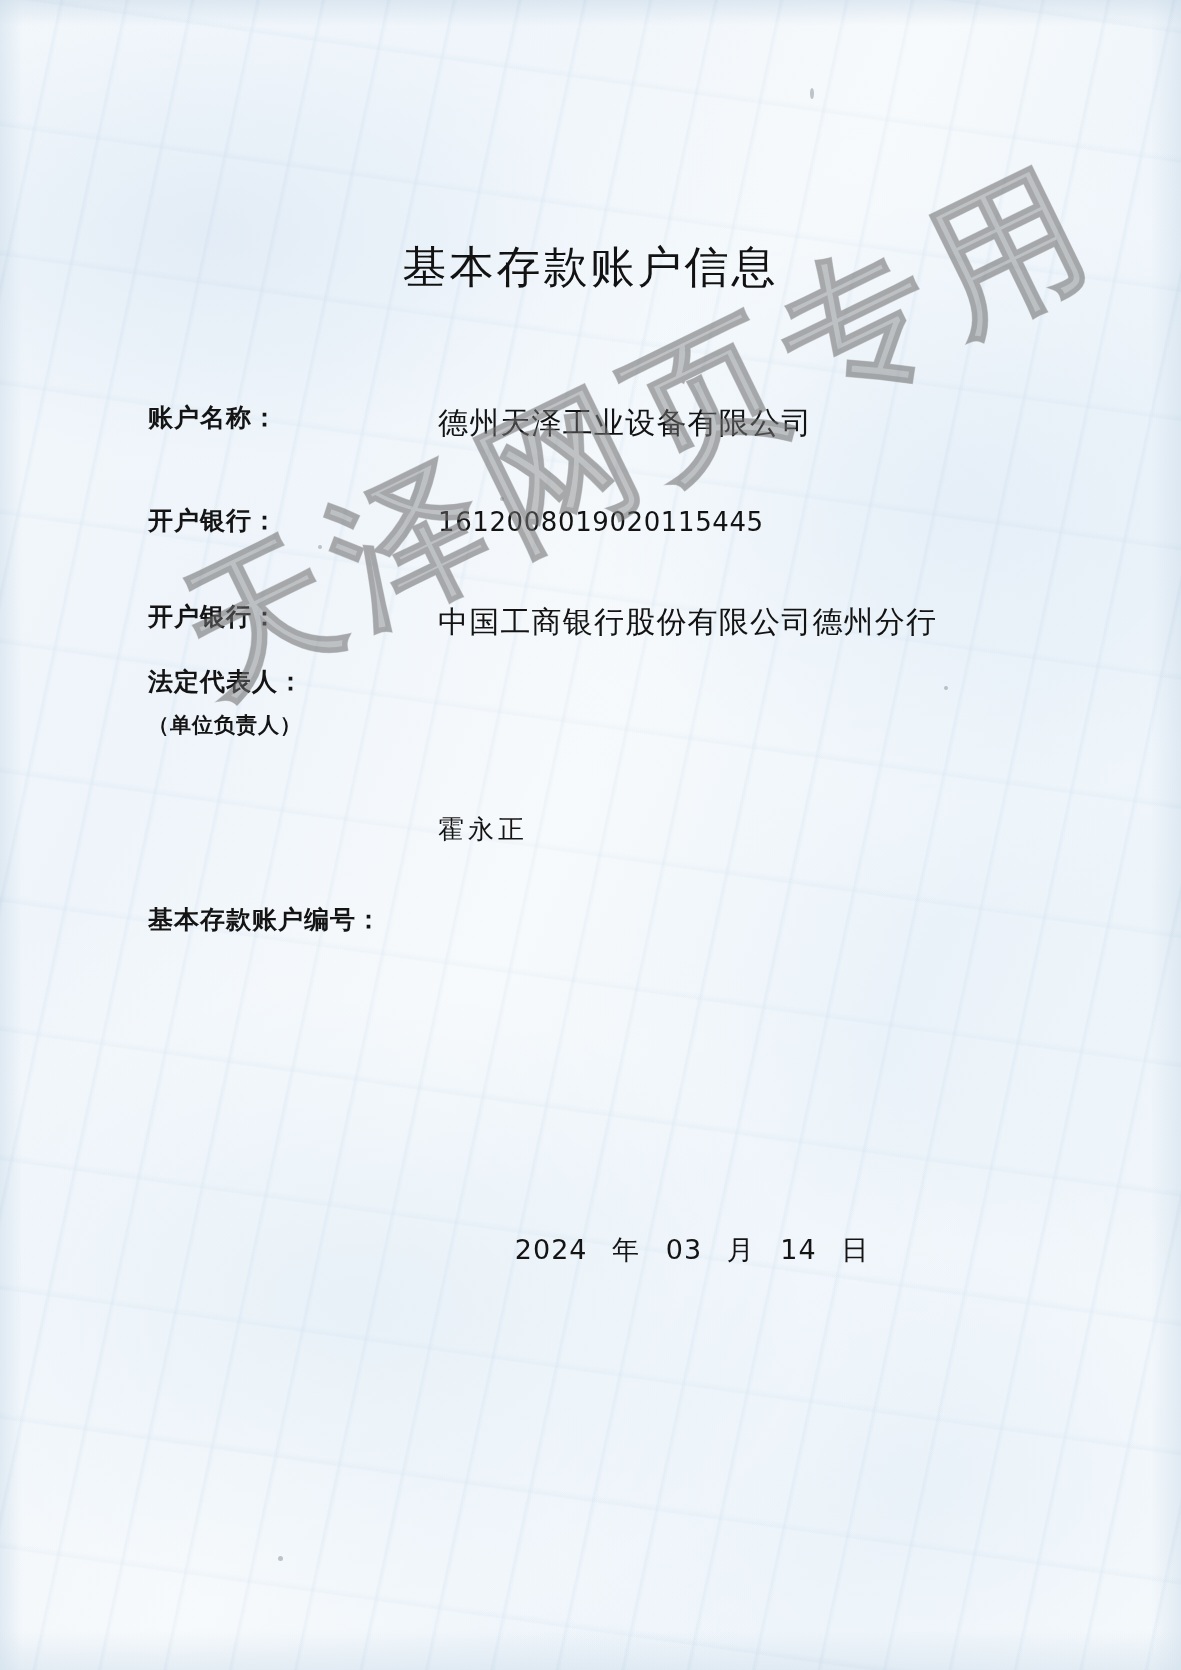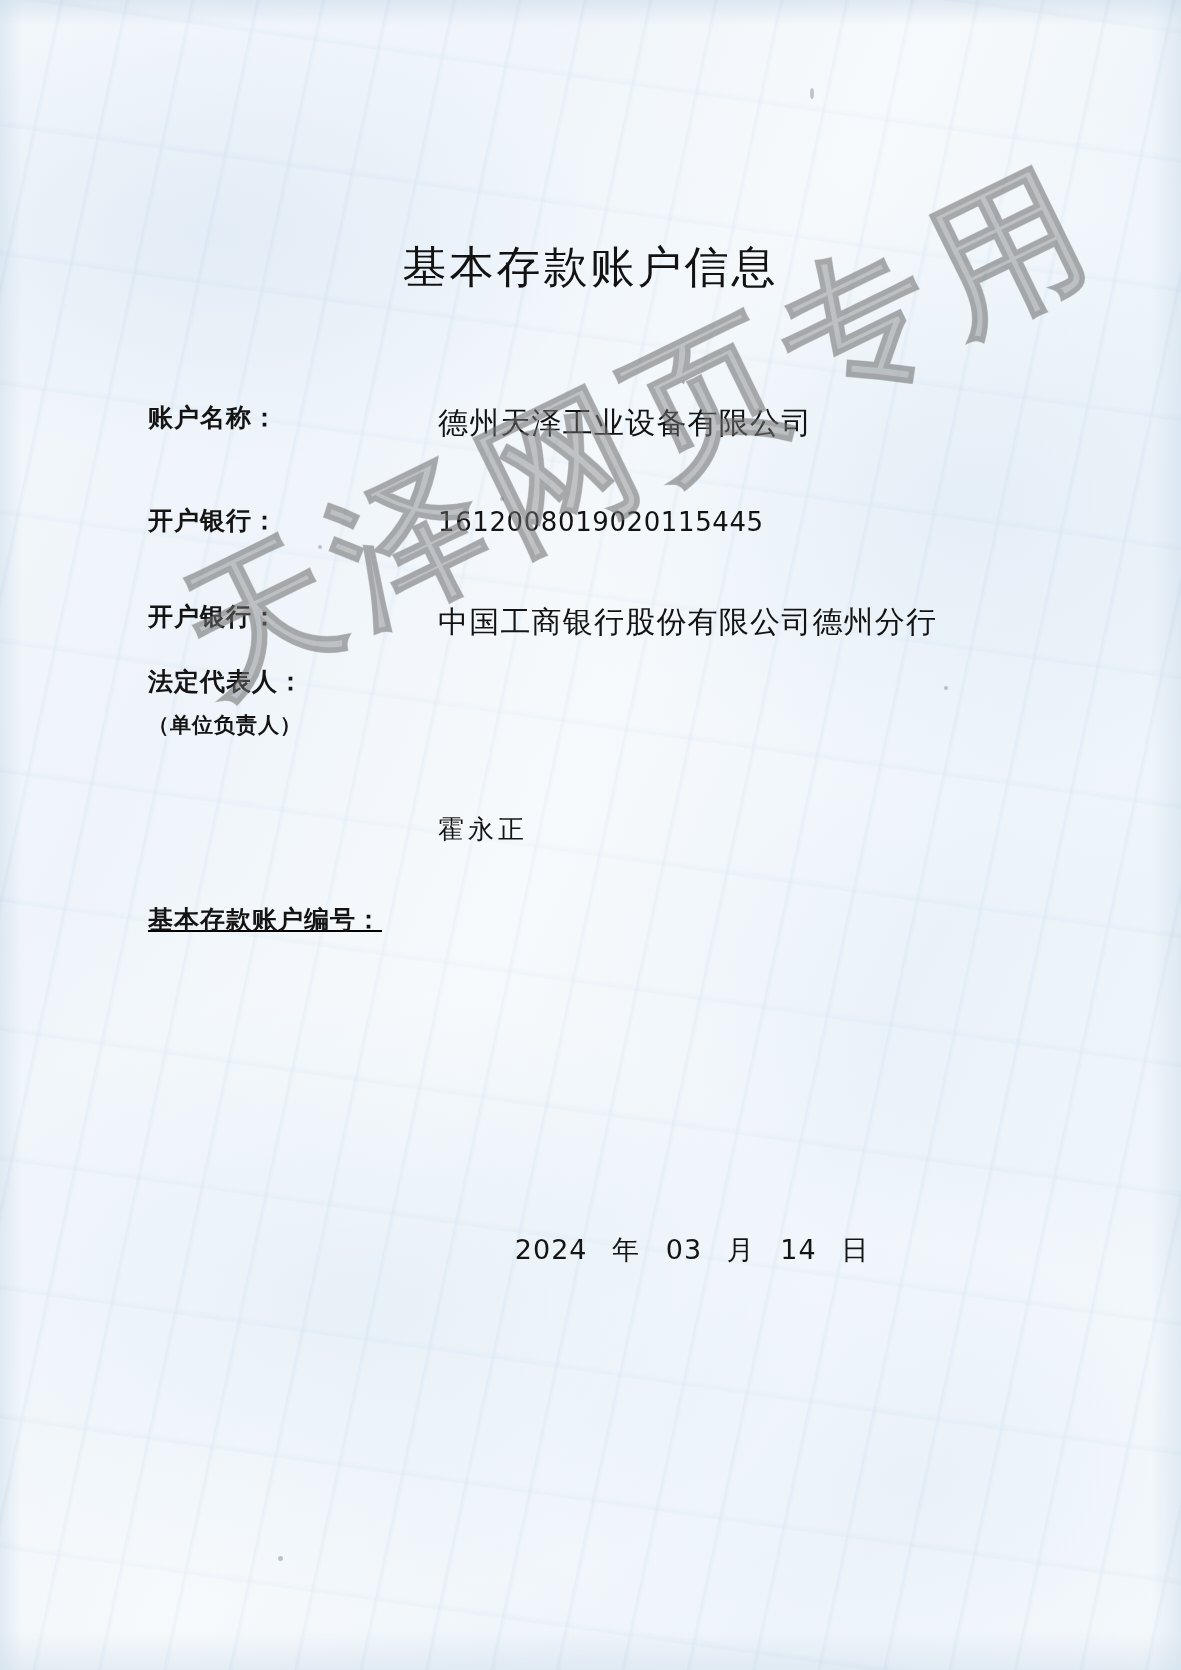--- a/index.html
+++ b/index.html
@@ -137,21 +137,20 @@
     margin-top: 32px;
   }
 
   .account-no-row {
     position: absolute;
     top: 902px;
     left: 148px;
     width: 900px;
     display: flex;
     align-items: flex-start;
-    text-decoration: underline;
   }
   .account-no-row .field-label { width: 290px; flex: 0 0 290px; }
 
   .date-line {
     position: absolute;
     top: 1232px;
     left: 0;
     width: 1069px;
     text-align: center;
     padding-right: 0;

